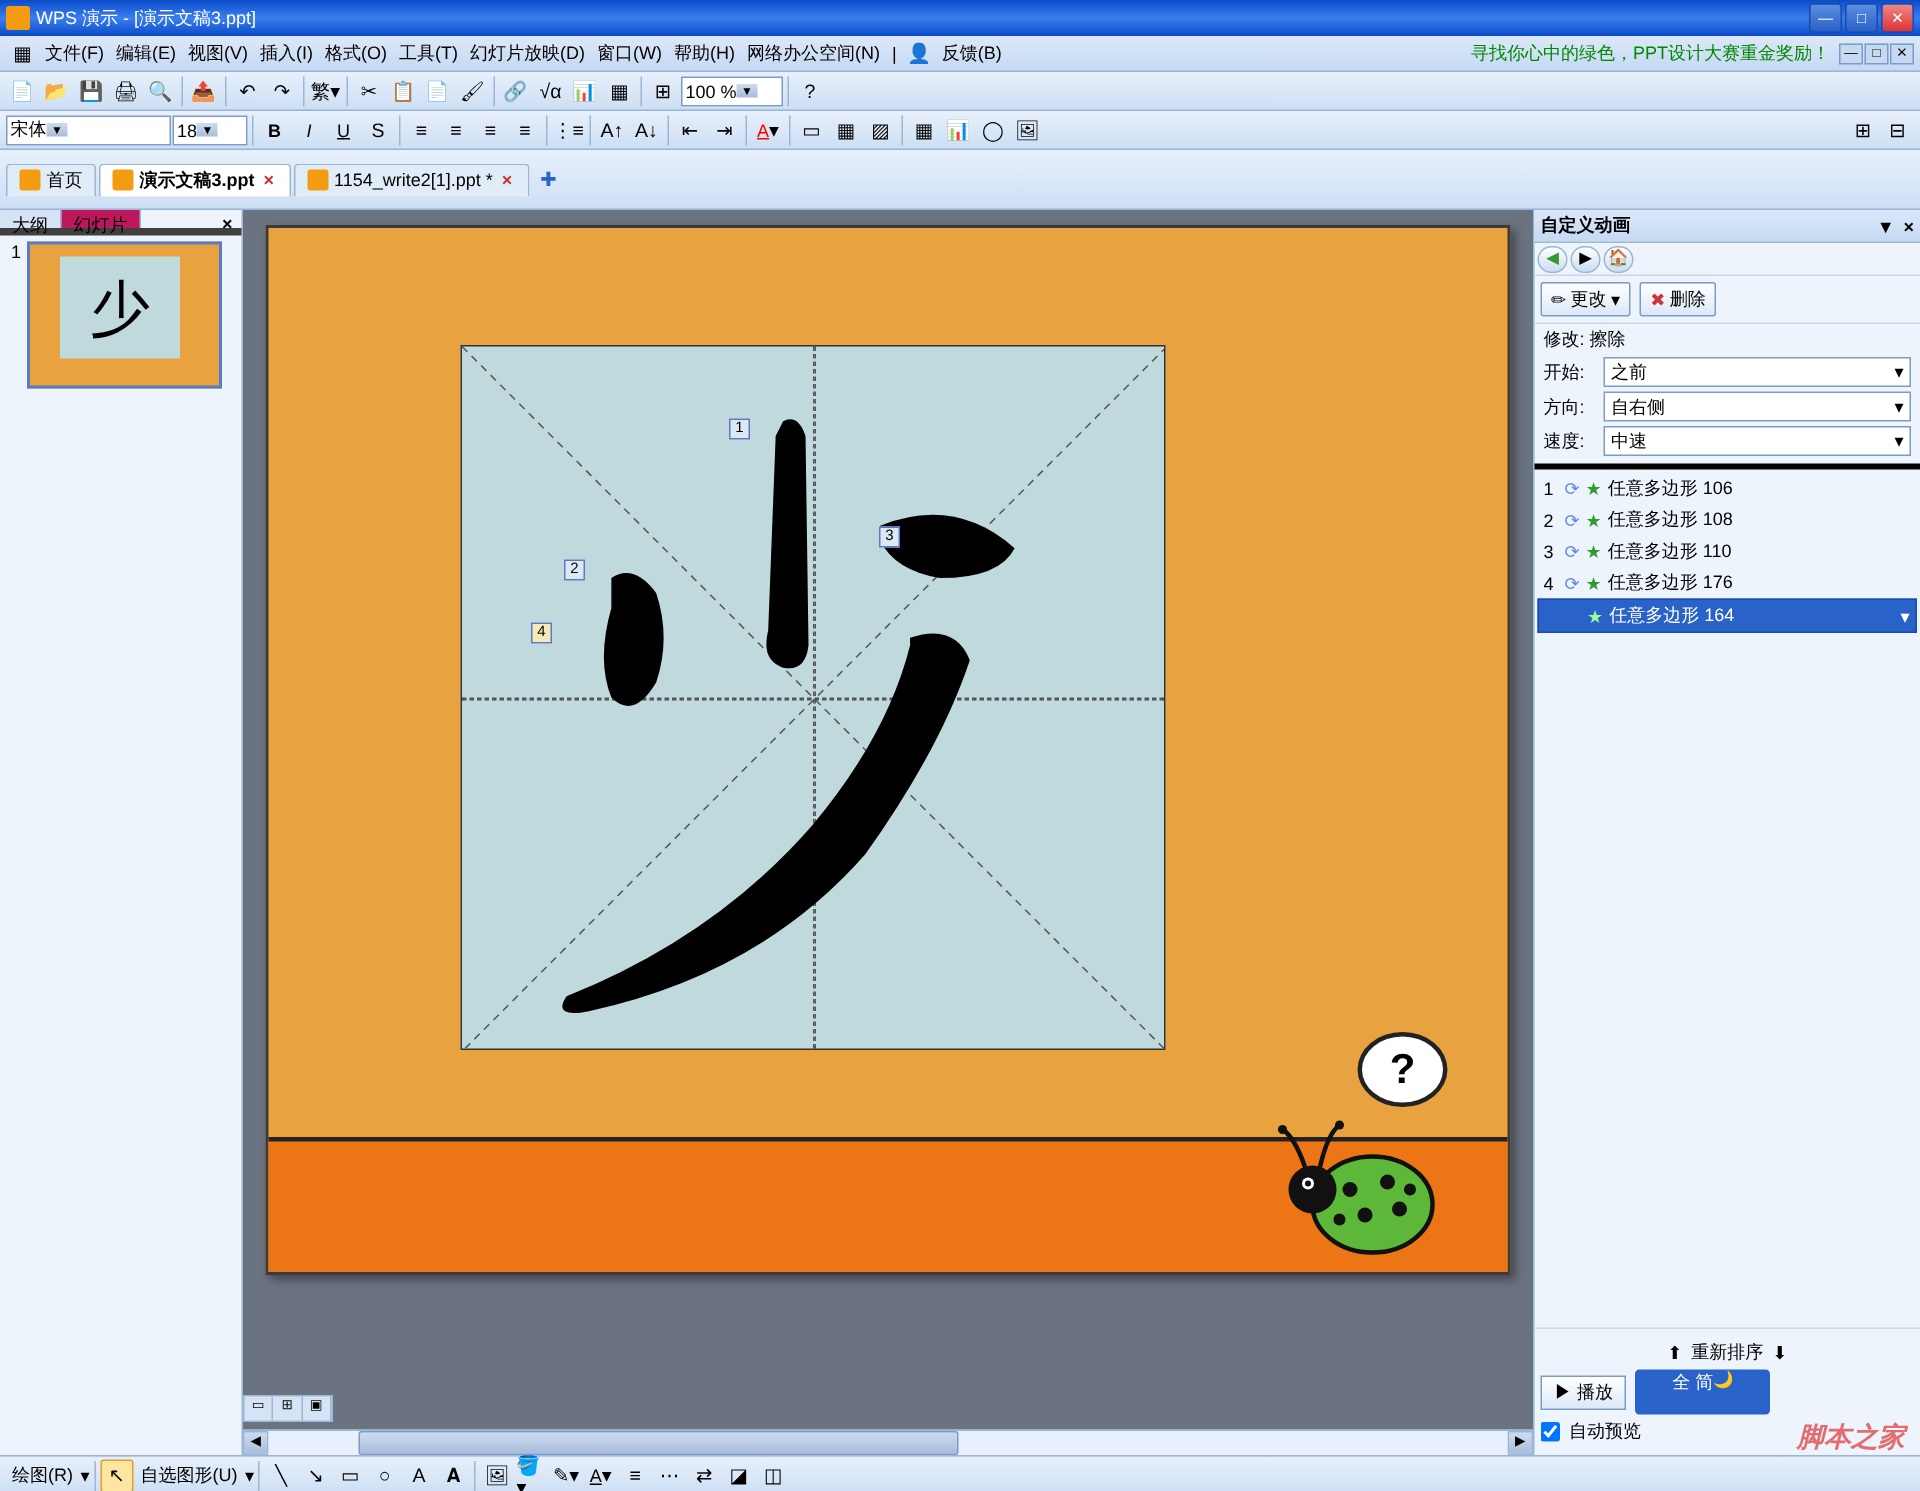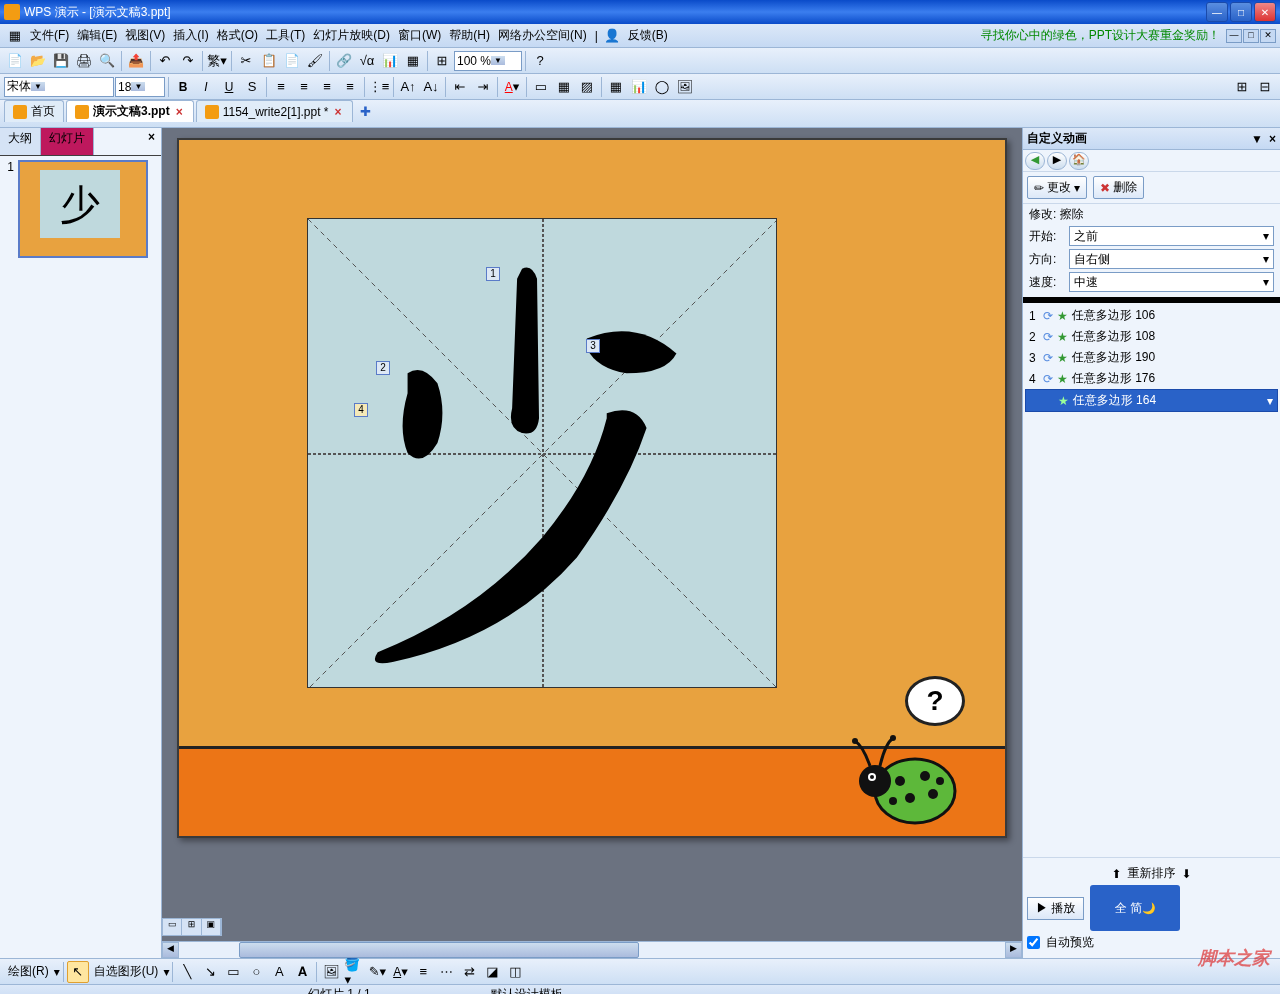--- a/index.html
+++ b/index.html
@@ -12,28 +12,28 @@
 .menubar{height:24px;background:linear-gradient(#dce8f8,#c5d9f3);display:flex;align-items:center;padding:0 4px;border-bottom:1px solid #9cb6d6}
 .menu-item{padding:2px 4px;cursor:pointer}
 .promo{margin-left:auto;color:#080;margin-right:6px}
 .doc-btns{display:flex;gap:1px}
 .doc-btn{width:16px;height:14px;background:#c5d9f3;border:1px solid #7a9cc6;font-size:9px;text-align:center;cursor:pointer}
 .toolbar{height:26px;background:linear-gradient(#e8f0fb,#cddff4);display:flex;align-items:center;padding:1px 4px;gap:1px;border-bottom:1px solid #9cb6d6}
 .tb-btn{width:22px;height:22px;border:1px solid transparent;border-radius:2px;display:flex;align-items:center;justify-content:center;cursor:pointer;font-size:13px}
 .tb-sep{width:1px;height:20px;background:#9cb6d6;margin:0 2px}
 .combo{height:20px;background:#fff;border:1px solid #7a9cc6;display:flex;align-items:center;padding:0 2px}
 .combo-arrow{width:14px;background:linear-gradient(#cde,#abd);text-align:center;cursor:pointer;font-size:8px}
-.tabs{height:28px;background:linear-gradient(#e8f0fb,#cddff4);display:flex;align-items:flex-start;padding:0 4px;border-bottom:1px solid #9cb6d6}
+.tabs{height:40px;background:linear-gradient(#e8f0fb,#cddff4);display:flex;align-items:center;padding:0 4px;border-bottom:1px solid #9cb6d6}
 .tab{height:22px;padding:3px 8px;background:#e0ecf8;border:1px solid #9cb6d6;border-bottom:none;border-radius:3px 3px 0 0;margin-right:2px;display:flex;align-items:center;gap:4px;cursor:pointer}
 .tab.active{background:#fff;font-weight:bold}
 .tab-icon{width:14px;height:14px;background:#f39c12;border-radius:2px}
 .tab-close{color:#c33;font-weight:bold;cursor:pointer;padding:0 2px}
 .main{display:flex;height:830px}
 .left-panel{width:162px;background:#eef4fc;border-right:1px solid #9cb6d6;display:flex;flex-direction:column}
-.panel-tabs{height:28px;display:flex;border-bottom:1px solid #404040}
+.panel-tabs{height:17px;display:flex;border-bottom:5px solid #404040}
 .ptab{padding:2px 8px;border-right:1px solid #9cb6d6;cursor:pointer;background:#d5e3f5}
 .ptab.active{background:#be185d}
 .ptab-close{margin-left:auto;padding:2px 6px;font-weight:bold;cursor:pointer}
 .thumbs{flex:1;padding:4px;overflow:auto}
 .thumb-item{display:flex;gap:4px}
 .thumb-num{width:10px;text-align:right}
 .thumb{width:130px;height:98px;background:#e8a23f;border:2px solid #5a7bc8;position:relative}
 .thumb-inner{position:absolute;left:20px;top:8px;width:80px;height:68px;background:#bfd9dd}
 .center{flex:1;background:#6b7280;display:flex;flex-direction:column;position:relative}
 .slide-area{flex:1;background:#6b7280;display:flex;align-items:flex-start;justify-content:center;padding:10px;overflow:hidden}
@@ -51,34 +51,34 @@
 .sc-arrow{width:17px;background:linear-gradient(#cde,#abd);border:1px solid #9cb6d6;text-align:center;font-size:9px;cursor:pointer}
 .sc-track{flex:1;background:#e8f0fb;position:relative}
 .sc-thumb{position:absolute;left:60px;width:400px;height:100%;background:linear-gradient(#cde,#abd);border:1px solid #7a9cc6;border-radius:2px}
 .right-panel{width:258px;background:#eef4fc;border-left:1px solid #9cb6d6;display:flex;flex-direction:column}
 .rp-title{height:22px;background:linear-gradient(#dce8f8,#c5d9f3);display:flex;align-items:center;padding:0 4px;font-weight:bold;border-bottom:1px solid #9cb6d6}
 .rp-title .rp-btns{margin-left:auto;display:flex;gap:2px}
 .rp-nav{height:22px;display:flex;align-items:center;padding:2px;gap:2px;border-bottom:1px solid #cad8ea}
 .rp-nav-btn{width:20px;height:18px;border:1px solid #9cb6d6;border-radius:9px;background:linear-gradient(#fff,#cde);text-align:center;font-size:11px;cursor:pointer}
 .rp-actions{padding:4px;display:flex;gap:6px;border-bottom:1px solid #cad8ea}
 .rp-action{padding:2px 6px;border:1px solid #7a9cc6;background:linear-gradient(#fff,#dce8f8);border-radius:2px;cursor:pointer;display:flex;align-items:center;gap:3px}
-.rp-props{padding:2px 6px;border-bottom:6px solid #000000}
+.rp-props{padding:2px 6px;border-bottom:4px solid #000000}
 .rp-row{display:flex;align-items:center;margin:3px 0;gap:4px}
 .rp-row label{width:36px}
 .rp-select{flex:1;height:20px;background:#fff;border:1px solid #7a9cc6;padding:0 4px;display:flex;align-items:center;justify-content:space-between}
 .rp-list{flex:1;overflow:auto;padding:2px}
 .rp-item{display:flex;align-items:center;padding:2px 4px;gap:4px;cursor:pointer}
 .rp-item.sel{background:#2962c8;color:#fff;border:1px solid #1a4aaa}
 .rp-item .num{width:10px}
 .rp-item .ic1{color:#5a8ee0}
 .rp-item .ic2{color:#393}
 .rp-footer{padding:4px;border-top:1px solid #cad8ea}
 .rp-footer-row{display:flex;align-items:center;gap:6px;margin:3px 0}
 .play-btn{padding:2px 8px;border:1px solid #7a9cc6;background:linear-gradient(#fff,#dce8f8);cursor:pointer}
-.lang-box{width:90px;height:46px;background:#2962c8;color:#fff;display:flex;align-items:center;justify-content:center;border-radius:3px;font-size:11px}
+.lang-box{width:90px;height:30px;background:#2962c8;color:#fff;display:flex;justify-content:center;border-radius:3px;font-size:11px}
 .drawbar{height:26px;background:linear-gradient(#e8f0fb,#cddff4);display:flex;align-items:center;padding:1px 4px;gap:1px;border-top:1px solid #9cb6d6}
 .statusbar{height:20px;background:linear-gradient(#dce8f8,#c5d9f3);display:flex;align-items:center;padding:0 8px;border-top:1px solid #9cb6d6}
 .status-item{margin-left:300px}
 .watermark{position:absolute;right:10px;bottom:24px;color:#d33;font-weight:bold;font-style:italic;font-size:18px;opacity:.7}
 </style>
 </head>
 <body>
 
 <div class="titlebar">
   <div class="app-icon"></div>
@@ -341,21 +341,21 @@
       <div class="rp-item">
           <span class="num">2</span>
           <span class="ic1">⟳</span>
           <span class="ic2">★</span>
           <span>任意多边形 108</span>
         </div>
       <div class="rp-item">
           <span class="num">3</span>
           <span class="ic1">⟳</span>
           <span class="ic2">★</span>
-          <span>任意多边形 190</span>
+          <span>任意多边形 110</span>
         </div>
       <div class="rp-item">
           <span class="num">4</span>
           <span class="ic1">⟳</span>
           <span class="ic2">★</span>
           <span>任意多边形 176</span>
         </div>
       <div class="rp-item sel">
           <span class="num"></span>
           <span style="width:10px"></span>

